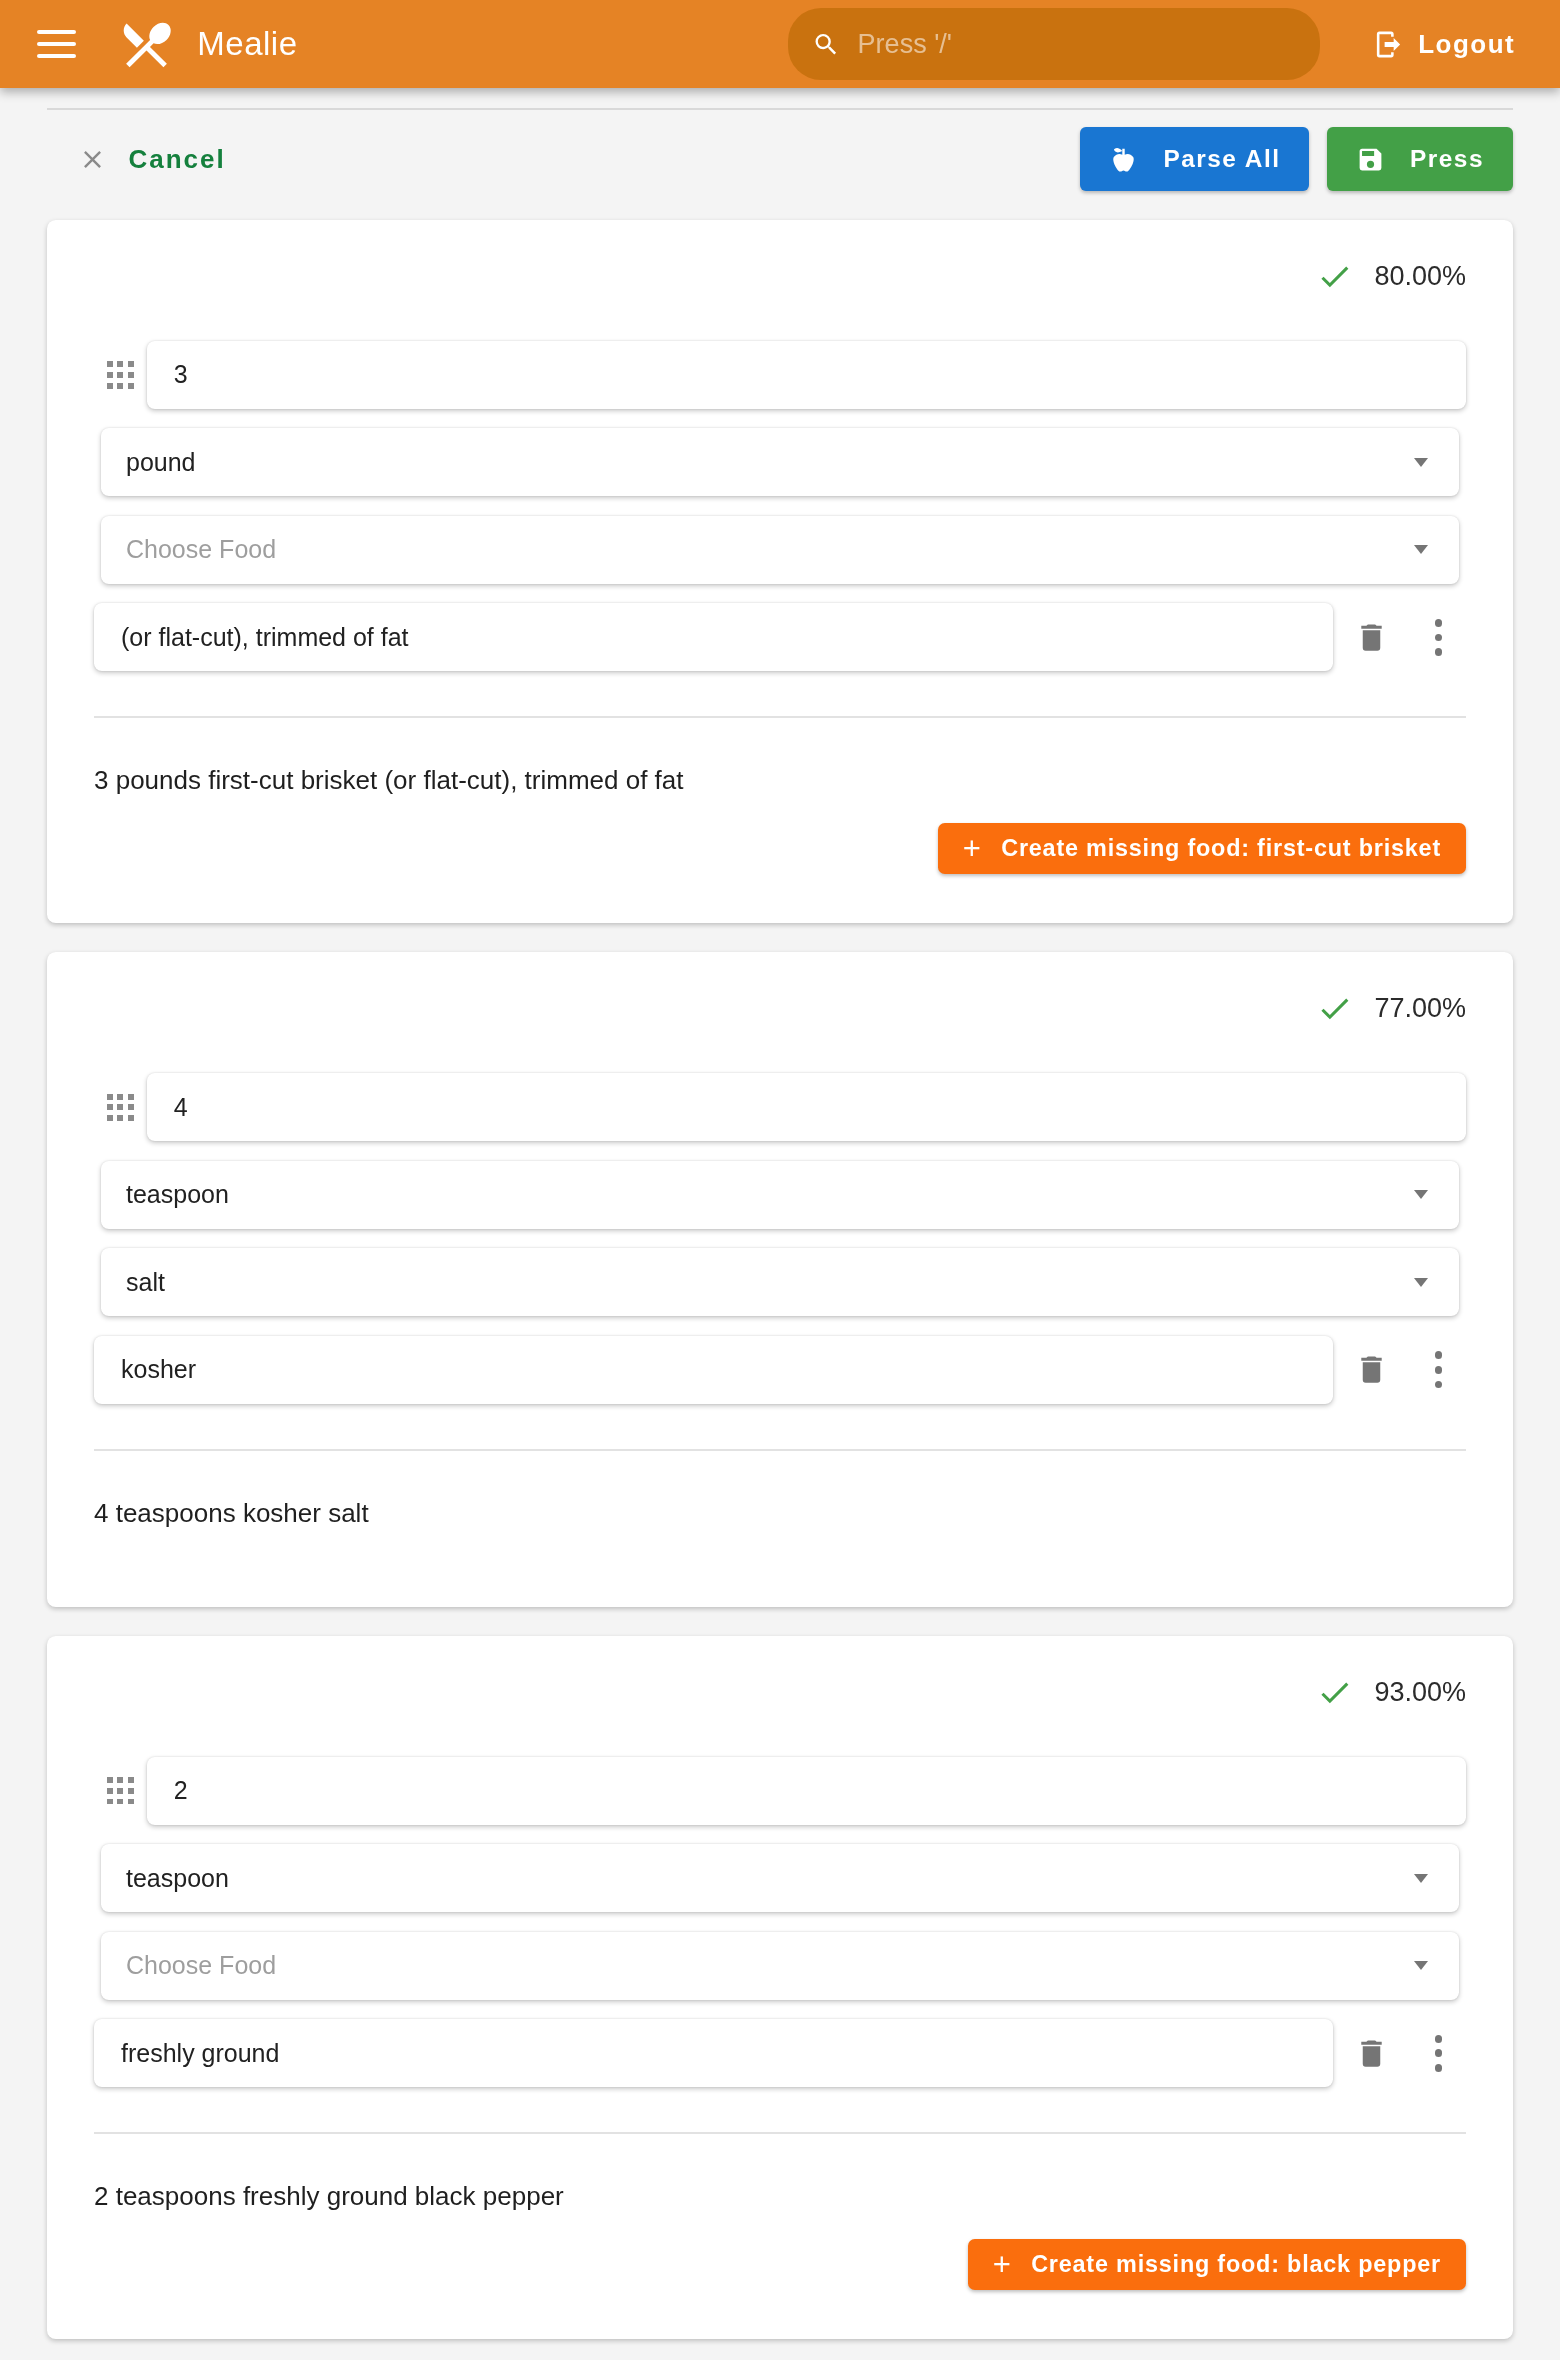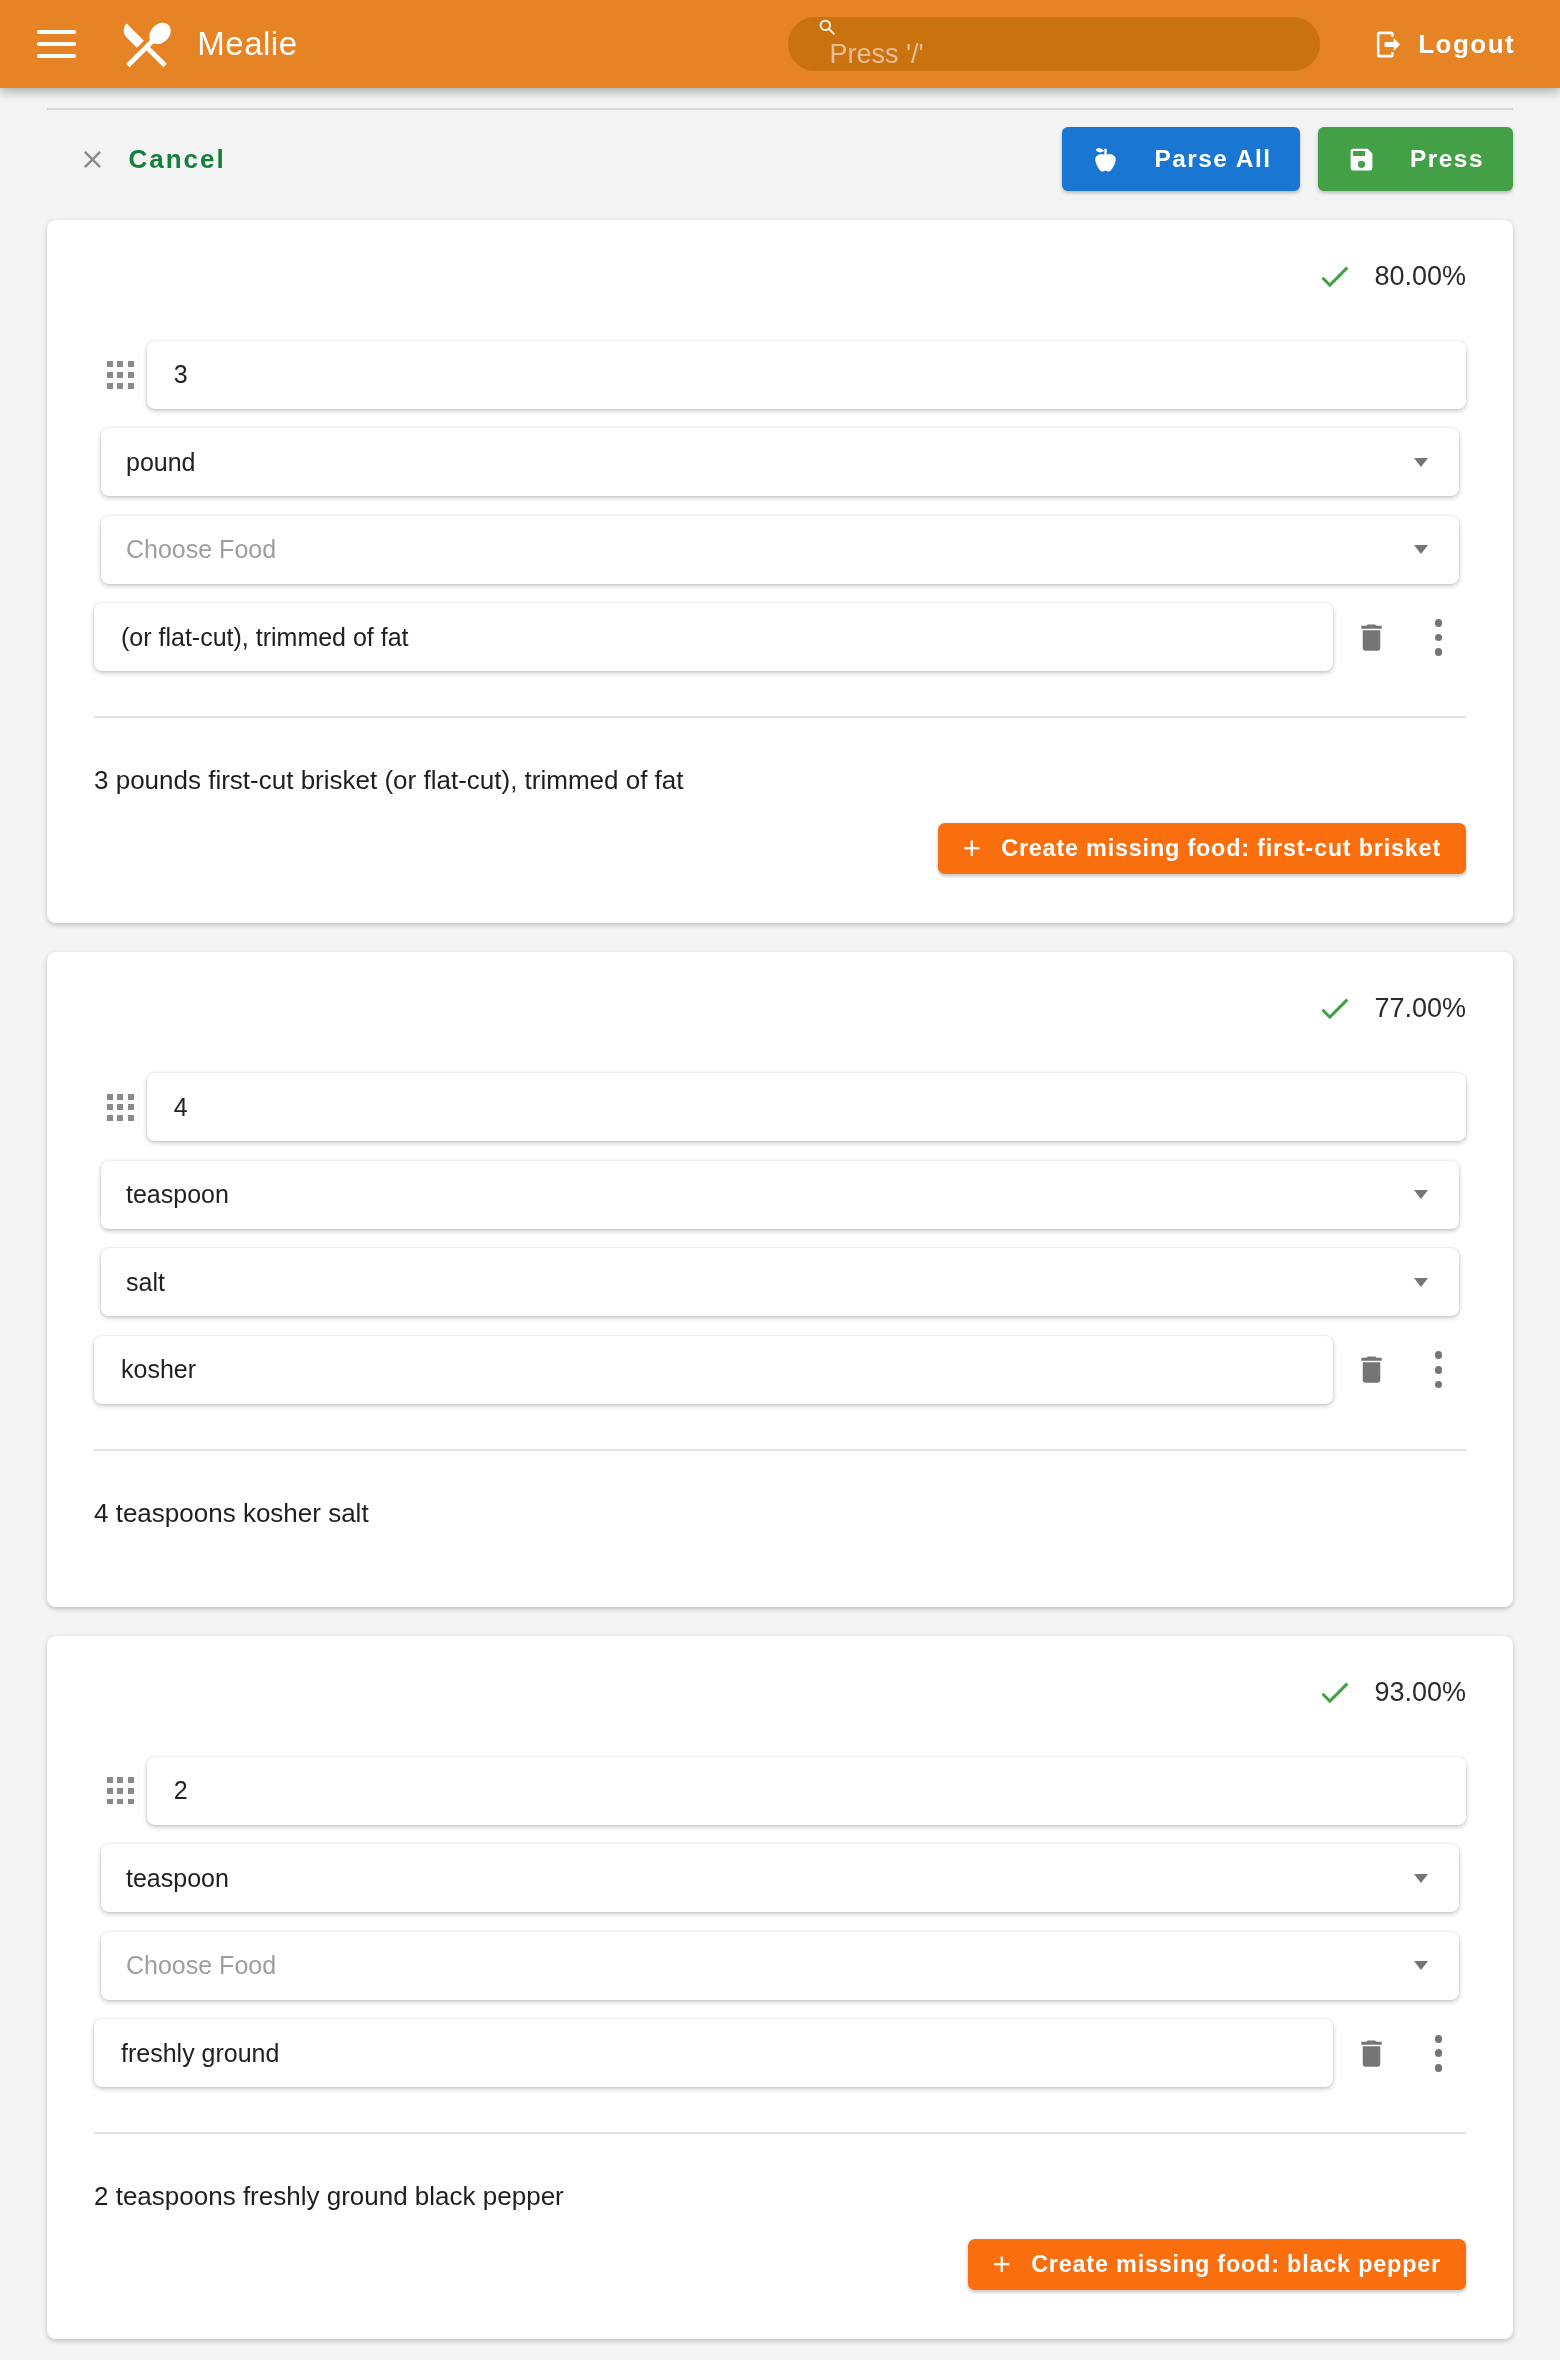--- a/index.html
+++ b/index.html
@@ -21,26 +21,25 @@
     box-shadow: 0 3.9px 9.8px rgba(0,0,0,0.30);
     position: relative;
     z-index: 5;
   }
   .hamburger { width: 39px; display: flex; flex-direction: column; gap: 7.8px; cursor: pointer; margin-left: 7.8px; }
   .hamburger span { display: block; height: 4.4px; background: #fff; border-radius: 2px; }
   .logo { margin-left: 41px; display: flex; align-items: center; }
   .app-title { color: #fff; font-size: 33px; margin-left: 21.5px; letter-spacing: 0.5px; }
   .search-pill {
     margin-left: auto;
-    width: 532px; height: 54px;
+    width: 532px; height: 72px;
     background: #c9720f;
     border-radius: 33px;
-    display: flex; align-items: flex-start;
+    display: flex; align-items: center;
     padding: 0 23.4px;
-    flex-direction: column;
   }
   .search-pill input {
     background: transparent; border: none; outline: none;
     color: #fff; font-size: 27px; width: 100%;
     font-family: "Liberation Sans", sans-serif;
   }
   .search-pill input::placeholder { color: rgba(255,255,255,0.55); }
   .logout-btn {
     display: flex; align-items: center; gap: 13.7px;
     margin-left: 47px; margin-right: 9.8px;
@@ -58,21 +57,21 @@
   }
   .cancel-btn {
     display: flex; align-items: center; gap: 21.5px;
     background: transparent; border: none; cursor: pointer;
     color: #15803d; font-size: 26px; font-weight: 700; letter-spacing: 2px;
     font-family: "Liberation Sans", sans-serif;
     margin-left: 25px;
   }
   .toolbar-actions { display: flex; gap: 17.6px; }
   .btn {
-    display: flex; align-items: center; gap: 34px;
+    display: flex; align-items: center; gap: 25px;
     border: none; border-radius: 5.9px; cursor: pointer;
     color: #fff; font-size: 24.4px; font-weight: 700; letter-spacing: 1.5px;
     padding: 0 29px; height: 64px;
     font-family: "Liberation Sans", sans-serif;
     box-shadow: 0 2px 3.9px rgba(0,0,0,0.25);
   }
   .btn-parse { background: #1976d2; }
   .btn-save  { background: #43a047; }
   
   .card {

